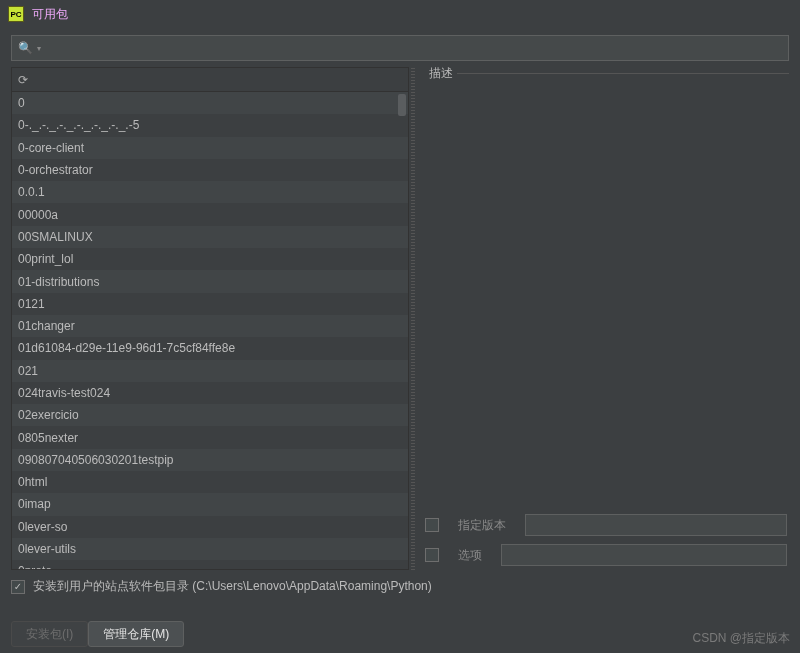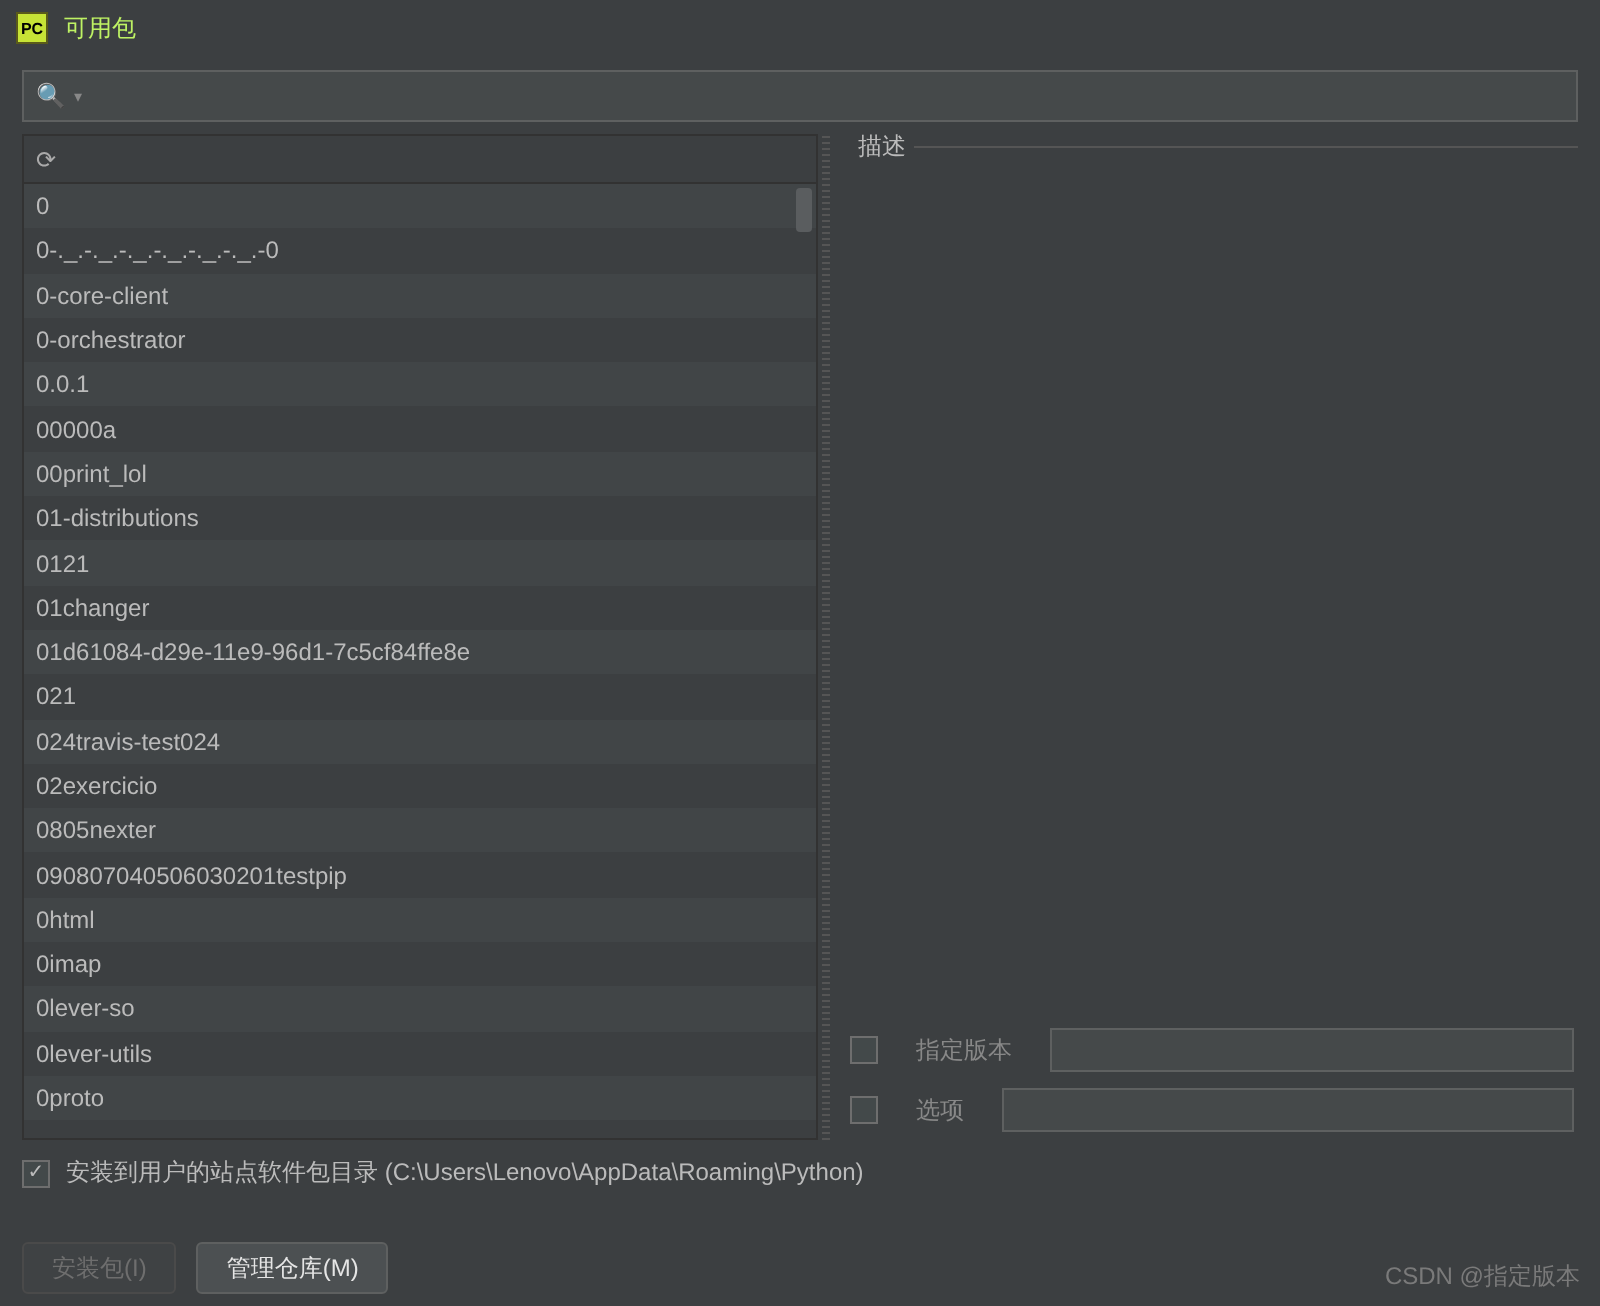--- a/index.html
+++ b/index.html
@@ -1,19 +1,19 @@
 <!DOCTYPE html>
 <html><head>
 <meta charset="utf-8">
 <style>
 * { margin:0; padding:0; box-sizing:border-box; font-family:"Segoe UI","Microsoft YaHei",sans-serif; }
 body { background:#3c3f41; color:#bbbbbb; width:800px; height:653px; overflow:hidden; display:flex; flex-direction:column; }
 .titlebar { height:28px; display:flex; align-items:center; padding-left:8px; gap:8px; }
 .app-ico { width:16px; height:16px; background:#c7e336; display:flex; align-items:center; justify-content:center; color:#000; font-size:8px; font-weight:bold; border:1px solid #5a5a1a; }
-.title { font-size:12px; color:#bef264;font-family:Liberation Serif, serif; }
+.title { font-size:12px; color:#f0abfc;font-family:Liberation Serif, serif; }
 .searchbar { margin:7px 11px 6px 11px; height:26px; background:#45494a; border:1px solid #5e6060; display:flex; align-items:center; padding:0 6px; gap:4px; }
 .searchbar .mag { color:#888; font-size:12px; }
 .searchbar .dd { color:#888; font-size:8px; }
 .searchbar input { flex:1; background:transparent; border:none; outline:none; color:#bbb; font-size:12px; }
 .content { flex:1; display:flex; padding:0 11px; min-height:0; }
 .left { width:398px; display:flex; flex-direction:column; border:1px solid #323232; }
 .toolbar { height:24px; display:flex; align-items:center; padding-left:6px; border-bottom:1px solid #323232; }
 .reload { color:#aaa; font-size:12px; cursor:pointer; }
 .list { flex:1; overflow:hidden; position:relative; }
 .row { height:22.3px; display:flex; align-items:center; padding-left:6px; font-size:12px; color:#bbbbbb; background:#3c3f41; cursor:pointer; }
@@ -25,21 +25,21 @@
 .desc-line { position:absolute; top:6px; left:40px; right:0; height:1px; background:#555; }
 .bottom-opts { position:absolute; bottom:0; left:0; right:0; }
 .opt-row { display:flex; align-items:center; gap:19px; padding:4px 0 4px 8px; }
 .cb { width:14px; height:14px; border:1px solid #6e6e6e; background:#43494a; display:inline-block; flex-shrink:0; }
 .opt-row label { font-size:12px; color:#888; }
 .opt-input { flex:1; height:22px; background:#45494a; border:1px solid #5e6060; margin-right:2px; }
 .footer { padding:8px 11px 6px 11px; }
 .install-row { display:flex; align-items:center; gap:8px; margin-bottom:26px; }
 .cb.checked::after { content:"✓"; color:#bbb; font-size:10px; display:block; text-align:center; line-height:12px; }
 .install-row span { font-size:12px; color:#bbbbbb; }
-.btn-row { display:flex; gap:10px; }
+.btn-row { display:flex; gap:0; }
 .btn { height:26px; padding:0 14px; background:#4c5052; border:1px solid #5e6060; color:#e5e5e5; font-size:12px; cursor:pointer; display:flex; align-items:center; border-radius:3px; }
 .btn.disabled { color:#6e6e6e; border-color:#4a4a4a; background:#3f4244; }
 .watermark { position:absolute; bottom:6px; right:10px; font-size:12px; color:#7a7a7a; }
 </style>
 </head>
 <body>
 
 <div class="titlebar">
   <div class="app-ico">PC</div>
   <div class="title">可用包</div>
@@ -51,25 +51,26 @@
   <input type="text" placeholder="" style="">
 </div>
 
 <div class="content">
   <div class="left">
     <div class="toolbar">
       <span class="reload">⟳</span>
     </div>
     <div class="list" id="pkg-list">
       <div class="row">0</div>
-        <div class="row">0-._.-._.-._.-._.-._.-._.-0</div>
+        <div class="row">0-._.-._.-._.-._.-._.-._.-5</div>
         <div class="row">0-core-client</div>
         <div class="row">0-orchestrator</div>
         <div class="row">0.0.1</div>
         <div class="row">00000a</div>
+        <div class="row">00SMALINUX</div>
         <div class="row">00print_lol</div>
         <div class="row">01-distributions</div>
         <div class="row">0121</div>
         <div class="row">01changer</div>
         <div class="row">01d61084-d29e-11e9-96d1-7c5cf84ffe8e</div>
         <div class="row">021</div>
         <div class="row">024travis-test024</div>
         <div class="row">02exercicio</div>
         <div class="row">0805nexter</div>
         <div class="row">090807040506030201testpip</div>

